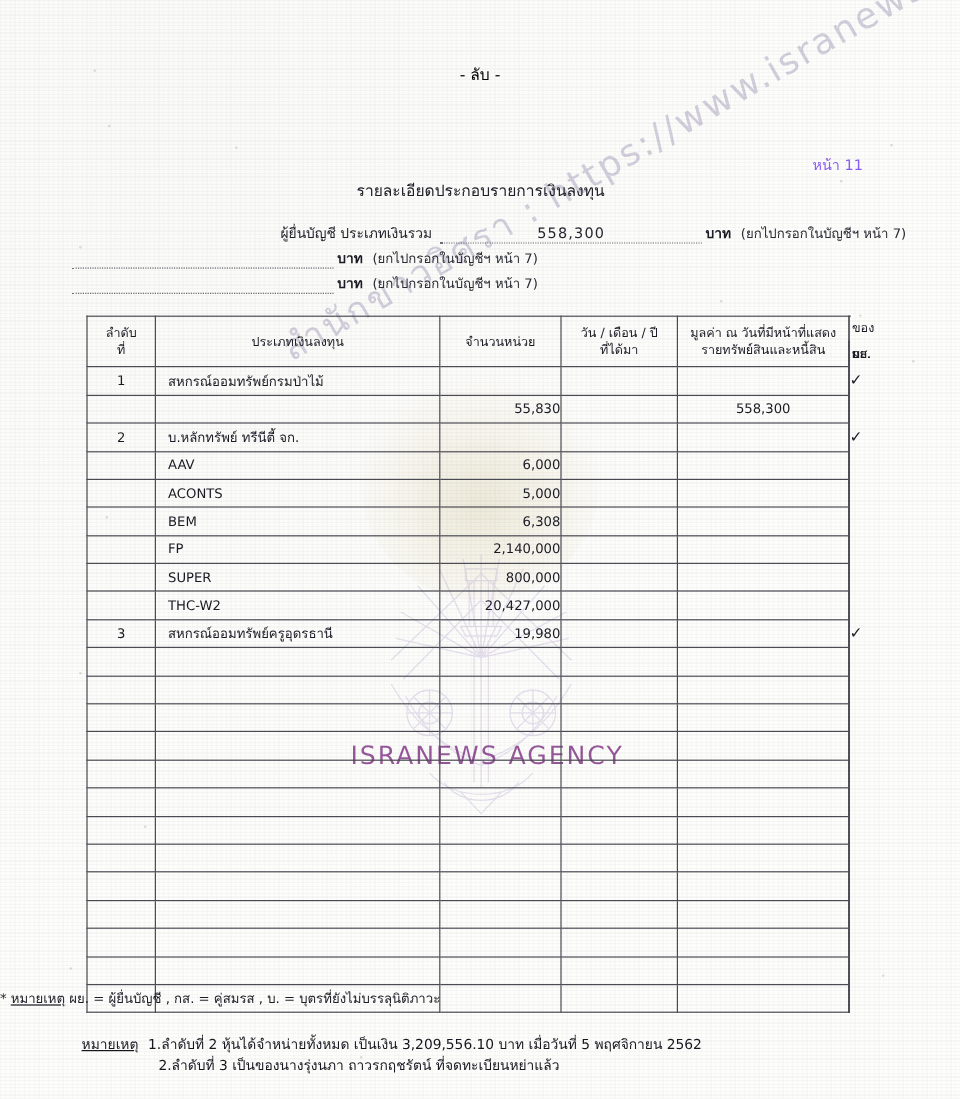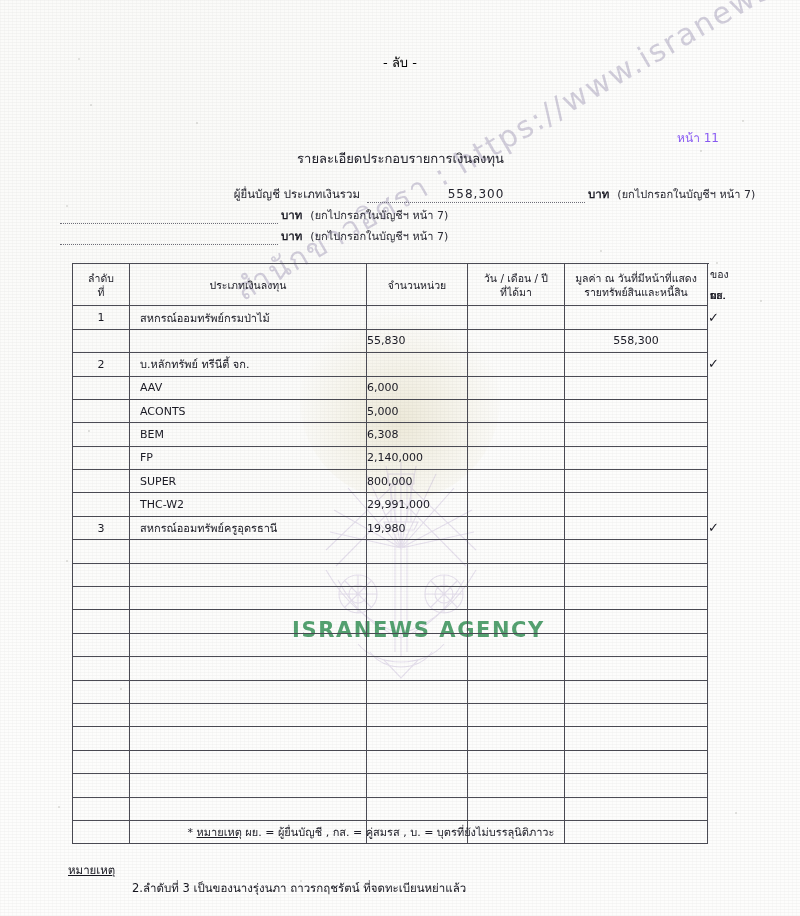--- a/index.html
+++ b/index.html
@@ -49,22 +49,22 @@
     width:210px;height:260px;
     opacity:.33;
   }
   #wm-sun{
     left:300px;top:300px;width:200px;height:200px;
     background:radial-gradient(circle at 50% 60%, rgba(225,218,190,.55) 0%, rgba(236,231,210,.32) 42%, rgba(255,255,255,0) 70%);
     border-radius:50%;
   }
   #wm-agency{
     left:292px;top:618px;
-    font-size:21px;font-weight:bold;letter-spacing:1.6px;
-    color:#15803d;opacity:.72;white-space:nowrap;
+    font-size:21px;font-weight:normal;letter-spacing:1.6px;
+    color:#701a75;opacity:.72;white-space:nowrap;
   }
 
   
   #confidential{
     position:absolute;left:0;right:0;top:52px;
     text-align:center;font-size:13px;color:#000000;
   }
   #page-number{
     position:absolute;right:81px;top:128px;
     font-size:12px;color:#8b5cf6;
@@ -107,32 +107,32 @@
     border:1px solid #4c4c55;
     font-weight:normal;
     font-size:11px;
     color:#1a1a24;
     padding:0;
     vertical-align:middle;
   }
   #tbl th{font-size:10.5px;line-height:1.35;text-align:center;padding:3px 2px;}
   .c-no{width:52px;text-align:center;}
   .c-type{width:232px;text-align:left;padding-left:10px !important;}
-  .c-units{width:96px;text-align:left;}
+  .c-units{width:96px;text-align:right;}
   .c-date{width:92px;text-align:center;}
   .c-value{width:138px;text-align:center;}
   .c-own{width:26px;text-align:center;}
   .body-row td{height:22.4px;}
   .tick{font-size:13px;color:#1a1a24;line-height:1;}
   .own-head-top{border-bottom:1px solid #4c4c55;}
 
   
   #legend{
     position:absolute;left:0;right:58px;top:823px;
-    text-align:center;font-size:11px;color:#1c1c26;
+    text-align:left;font-size:11px;color:#1c1c26;
   }
   #legend u{text-decoration:underline;}
   #notes{position:absolute;left:68px;top:862px;font-size:11.5px;color:#16161f;}
   .note-row{display:flex;align-items:flex-start;line-height:1.55;}
   .note-tag{text-decoration:underline;padding-right:8px;flex:none;}
   .note-spacer{width:64px;flex:none;}
 </style>
 </head>
 <body>
 
@@ -304,21 +304,21 @@
         <td class="c-units">800,000</td>
         <td class="c-date"></td>
         <td class="c-value"></td>
         <td class="c-own"></td>
         <td class="c-own"></td>
         <td class="c-own"></td>
       </tr>
       <tr class="body-row">
         <td class="c-no"></td>
         <td class="c-type">THC-W2</td>
-        <td class="c-units">29,991,000</td>
+        <td class="c-units">20,427,000</td>
         <td class="c-date"></td>
         <td class="c-value"></td>
         <td class="c-own"></td>
         <td class="c-own"></td>
         <td class="c-own"></td>
       </tr>
       <tr class="body-row">
         <td class="c-no">3</td>
         <td class="c-type">สหกรณ์ออมทรัพย์ครูอุดรธานี</td>
         <td class="c-units">19,980</td>
@@ -463,20 +463,21 @@
 
 <div id="legend">
   <span>*</span>
   <u>หมายเหตุ</u>
   <span>ผย. = ผู้ยื่นบัญชี , กส. = คู่สมรส , บ. = บุตรที่ยังไม่บรรลุนิติภาวะ</span>
 </div>
 
 <div id="notes">
   <div class="note-row">
     <span class="note-tag">หมายเหตุ</span>
+    <span>1.ลำดับที่ 2 หุ้นได้จำหน่ายทั้งหมด เป็นเงิน 3,209,556.10 บาท เมื่อวันที่ 5 พฤศจิกายน 2562</span>
   </div>
   <div class="note-row">
     <span class="note-spacer"></span>
     <span>2.ลำดับที่ 3 เป็นของนางรุ่งนภา ถาวรกฤชรัตน์ ที่จดทะเบียนหย่าแล้ว</span>
   </div>
 </div>
 
 <div class="speck" style="left: 78px; top: 58px; width: 2px; height: 2px;"></div>
 <div class="speck" style="left: 742px; top: 120px; width: 2px; height: 2px;"></div>
 <div class="speck" style="left: 66px; top: 205px; width: 2px; height: 2px;"></div>

